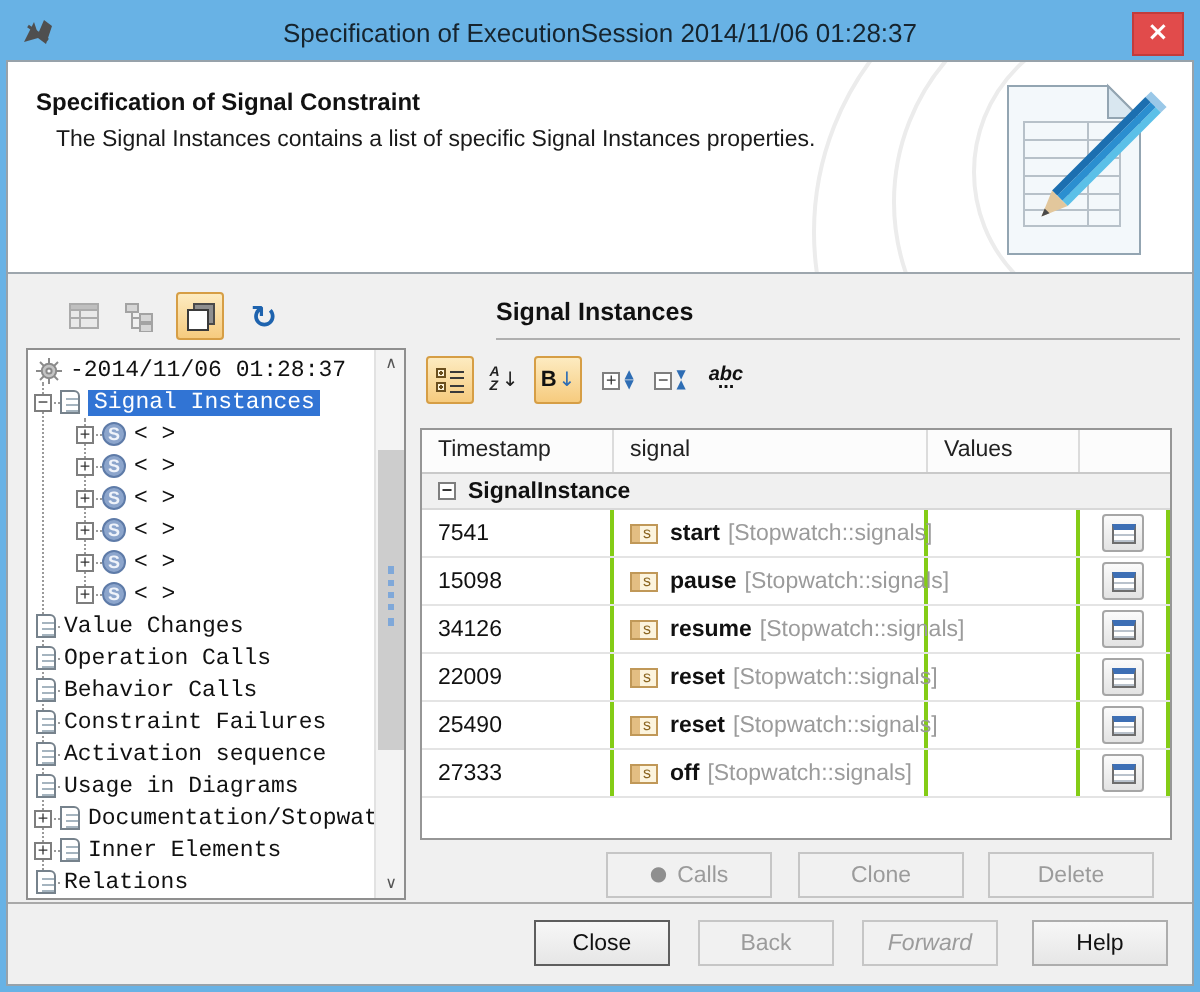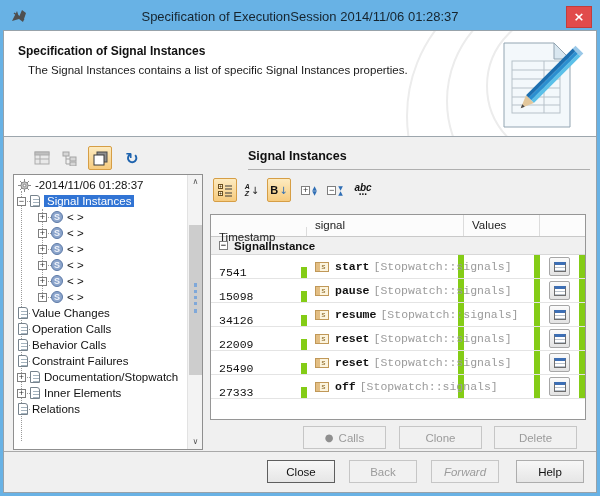--- a/index.html
+++ b/index.html
@@ -37,21 +37,21 @@
   .icon-btn{ position:absolute; top:9px; width:24px; height:24px;
              display:flex; align-items:center; justify-content:center; }
   .icon-btn.sel{ background:linear-gradient(#FDEBC0,#F6CB7E); border:1px solid #D69E45; border-radius:2px; }
   .refresh{ font-size:16px; font-weight:bold; color:#1E63AE; }
 
   
   .tree-box{ position:absolute; left:9px; top:37px; width:190px; height:276px;
              background:#fff; border:1px solid #8F8F8F; overflow:hidden; }
   .tree-rows{ position:absolute; left:0; top:0; right:15px; bottom:0; padding-top:2px; overflow:hidden; }
   .trow{ height:16px; display:flex; align-items:center; position:relative; font-size:11.5px; color:#111; white-space:nowrap; }
-  .trow .lbl{ margin-left:4px; }
+  .trow .lbl{ margin-left:4px;font-family:Liberation Mono, monospace; }
   .trow .lbl.sel{ background:#3174D4; color:#fff; padding:0 3px; }
   .exp{ width:9px; height:9px; border:1px solid #7E7E7E; background:#fff; color:#333;
         font-size:9px; line-height:7px; text-align:center; z-index:2; flex:0 0 auto; }
   .ind-root{ margin-left:4px; } .ind1{ margin-left:3px; } .ind1i{ margin-left:17px; } .ind2{ margin-left:24px; }
   .l1::before{ content:""; position:absolute; left:7px; top:8px; width:9px; border-top:1px dotted #9a9a9a; }
   .l2::before{ content:""; position:absolute; left:28px; top:8px; width:9px; border-top:1px dotted #9a9a9a; }
   .guide{ position:absolute; border-left:1px dotted #9a9a9a; z-index:1; }
   .gmain{ left:7px; top:16px; height:250px; }
   .gchild{ left:28px; top:34px; height:88px; }
   .doc-icon{ width:10px; height:12px; flex:0 0 auto; background:#fff; border:1px solid #76828C;
@@ -81,26 +81,26 @@
   .tri{ font-size:6px; line-height:5px; color:#2E6DB4; margin-left:2px; text-align:center; }
   .abc-icon{ display:flex; flex-direction:column; align-items:center; line-height:8px; }
   .abc-icon b{ font-size:10px; font-style:italic; color:#111; }
   .abc-icon span{ font-size:10px; font-weight:bold; color:#111; margin-top:-4px; }
 
   
   .table{ position:absolute; left:206px; top:77px; width:376px; height:206px;
           background:#fff; border:1px solid #969696; overflow:hidden; }
   .thead{ display:flex; height:22px; border-bottom:1px solid #C9C9C9; background:#FCFCFC; }
   .th{ font-size:11.5px; color:#222; padding:4px 0 0 8px; border-right:1px solid #DCDCDC; }
-  .c-ts{ width:96px;margin-top:12px; } .c-sig{ width:157px; } .c-val{ width:76px; } .c-btn{ width:45px; border-right:none; }
+  .c-ts{ width:96px; } .c-sig{ width:157px; } .c-val{ width:76px; } .c-btn{ width:45px; border-right:none; }
   .grow{ display:flex; align-items:center; height:18px; background:#F0F0F0; border-bottom:1px solid #D8D8D8;
          font-size:11.5px; font-weight:bold; color:#111; padding-left:8px; }
   .grow .exp{ margin-right:6px; }
   .drow{ display:flex; height:24px; border-bottom:1px solid #E4E4E4; align-items:stretch; }
-  .cell{ display:flex; align-items:center; padding-left:8px; border-right:6px solid #84cc16; font-size:11.5px; color:#111;font-family:Liberation Mono, monospace; }
+  .cell{ display:flex; align-items:center; padding-left:8px; border-right:2px solid #84cc16; font-size:11.5px; color:#111; }
   .cell.c-btn{ justify-content:center; padding-left:0; }
   .chip{ width:14px; height:10px; flex:0 0 auto; border:1px solid #C09858; margin-right:6px;
          background:linear-gradient(to right,#E3BE83 0 4px,#FCF4DE 4px);
          color:#8A6520; font-size:8px; line-height:8px; text-align:center; padding-left:3px; }
   .sig-name{ font-weight:bold; }
   .ctx{ color:#9B9B9B; margin-left:4px; }
   .mini-btn{ width:21px; height:19px; border:1px solid #A6A6A6; background:linear-gradient(#FBFBFB,#E3E3E3);
              display:flex; align-items:center; justify-content:center; border-radius:2px; }
   .mini-table{ width:12px; height:10px; border:1px solid #6E6E6E; border-top:3px solid #3D6FB5;
                background:repeating-linear-gradient(#fff 0 2px, #B9C2CC 2px 3px); }
@@ -129,21 +129,21 @@
     <span class="title">Specification of ExecutionSession 2014/11/06 01:28:37</span>
     <div class="close-btn glyph">×</div>
   </div>
 
   <div class="inner">
 
     <div class="banner">
       <div class="arc a3"></div>
       <div class="arc a2"></div>
       <div class="arc a1"></div>
-      <h1>Specification of Signal Instances</h1>
+      <h1>Specification of Signal Constraint</h1>
       <p>The Signal Instances contains a list of specific Signal Instances properties.</p>
       <svg class="banner-icon" width="96" height="96" viewBox="0 0 96 96">
         <path d="M14 6 h50 l16 16 v68 h-66 z" fill="#F3F8FB" stroke="#93A5B2"></path>
         <path d="M64 6 l16 16 h-16 z" fill="#D9E7F0" stroke="#93A5B2"></path>
         <rect x="22" y="24" width="48" height="52" fill="none" stroke="#B7C1C9"></rect>
         <line x1="22" y1="33" x2="70" y2="33" stroke="#B7C1C9"></line>
         <line x1="22" y1="42" x2="70" y2="42" stroke="#B7C1C9"></line>
         <line x1="22" y1="51" x2="70" y2="51" stroke="#B7C1C9"></line>
         <line x1="22" y1="60" x2="70" y2="60" stroke="#B7C1C9"></line>
         <line x1="22" y1="68" x2="70" y2="68" stroke="#B7C1C9"></line>
@@ -253,20 +253,28 @@
           </div>
           <div class="trow l1">
             <span class="doc-icon ind1i"></span>
             <span class="lbl">Behavior Calls</span>
           </div>
           <div class="trow l1">
             <span class="doc-icon ind1i"></span>
             <span class="lbl">Constraint Failures</span>
           </div>
           <div class="trow l1">
+            <span class="doc-icon ind1i"></span>
+            <span class="lbl">Activation sequence</span>
+          </div>
+          <div class="trow l1">
+            <span class="doc-icon ind1i"></span>
+            <span class="lbl">Usage in Diagrams</span>
+          </div>
+          <div class="trow l1">
             <span class="exp ind1">+</span>
             <span class="doc-icon"></span>
             <span class="lbl">Documentation/Stopwatch</span>
           </div>
           <div class="trow l1">
             <span class="exp ind1">+</span>
             <span class="doc-icon"></span>
             <span class="lbl">Inner Elements</span>
           </div>
           <div class="trow l1">

